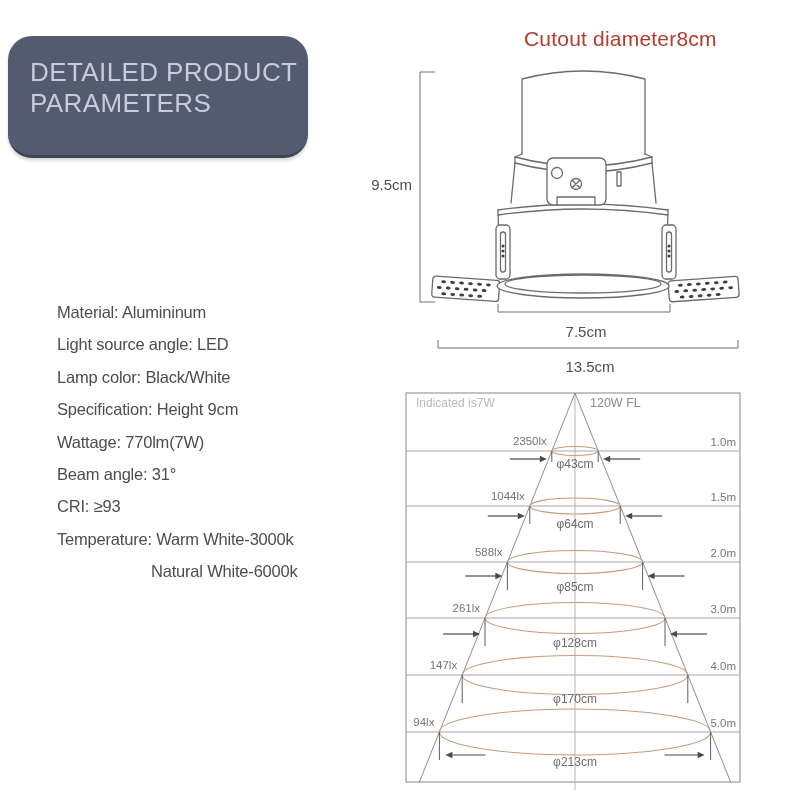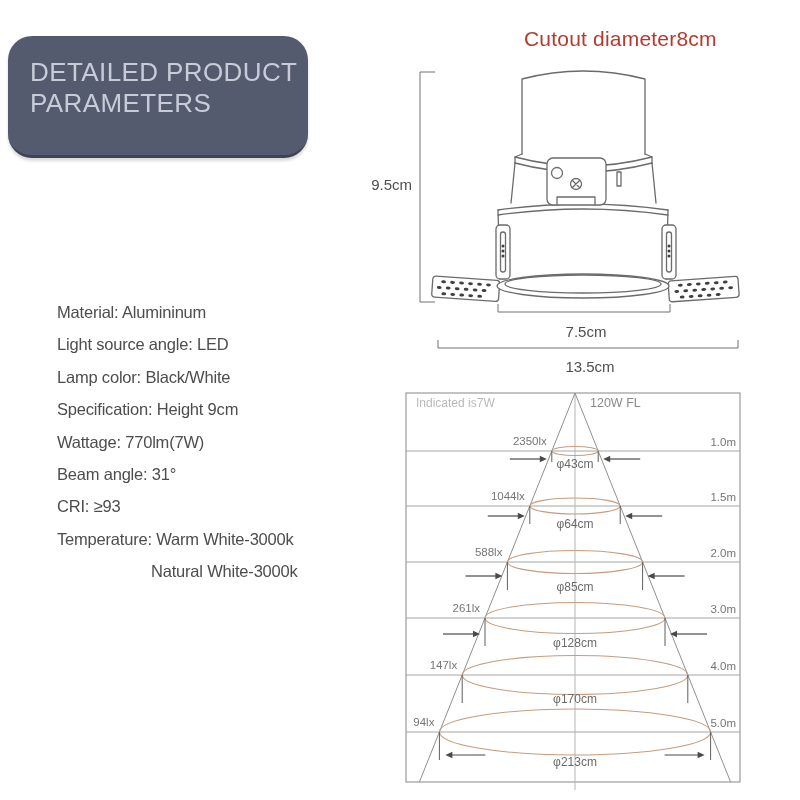--- a/index.html
+++ b/index.html
@@ -149,21 +149,21 @@
 
   <div class="spec-list">
       <div class="spec-row">Material: Alumininum</div>
       <div class="spec-row">Light source angle: LED</div>
       <div class="spec-row">Lamp color: Black/White</div>
       <div class="spec-row">Specification: Height 9cm</div>
       <div class="spec-row">Wattage: 770lm(7W)</div>
       <div class="spec-row">Beam angle: 31°</div>
       <div class="spec-row">CRI: ≥93</div>
       <div class="spec-row">Temperature: Warm White-3000k</div>
-      <div class="spec-row indent">Natural White-3000k</div>
+      <div class="spec-row indent">Natural White-6000k</div>
     </div>
 
   <svg id="beam-svg" style="position:absolute;left:398px;top:386px;" width="352" height="412" viewBox="0 0 352 412">
       <rect x="8" y="7" width="334" height="389" fill="none" stroke="#9b9b9b" stroke-width="1.2"></rect>
       <line x1="8" y1="65" x2="342" y2="65" stroke="#a5a5a5" stroke-width="1"></line>
       <line x1="8" y1="120" x2="342" y2="120" stroke="#a5a5a5" stroke-width="1"></line>
       <line x1="8" y1="176" x2="342" y2="176" stroke="#a5a5a5" stroke-width="1"></line>
       <line x1="8" y1="232" x2="342" y2="232" stroke="#a5a5a5" stroke-width="1"></line>
       <line x1="8" y1="289" x2="342" y2="289" stroke="#a5a5a5" stroke-width="1"></line>
       <line x1="8" y1="346" x2="342" y2="346" stroke="#a5a5a5" stroke-width="1"></line>

